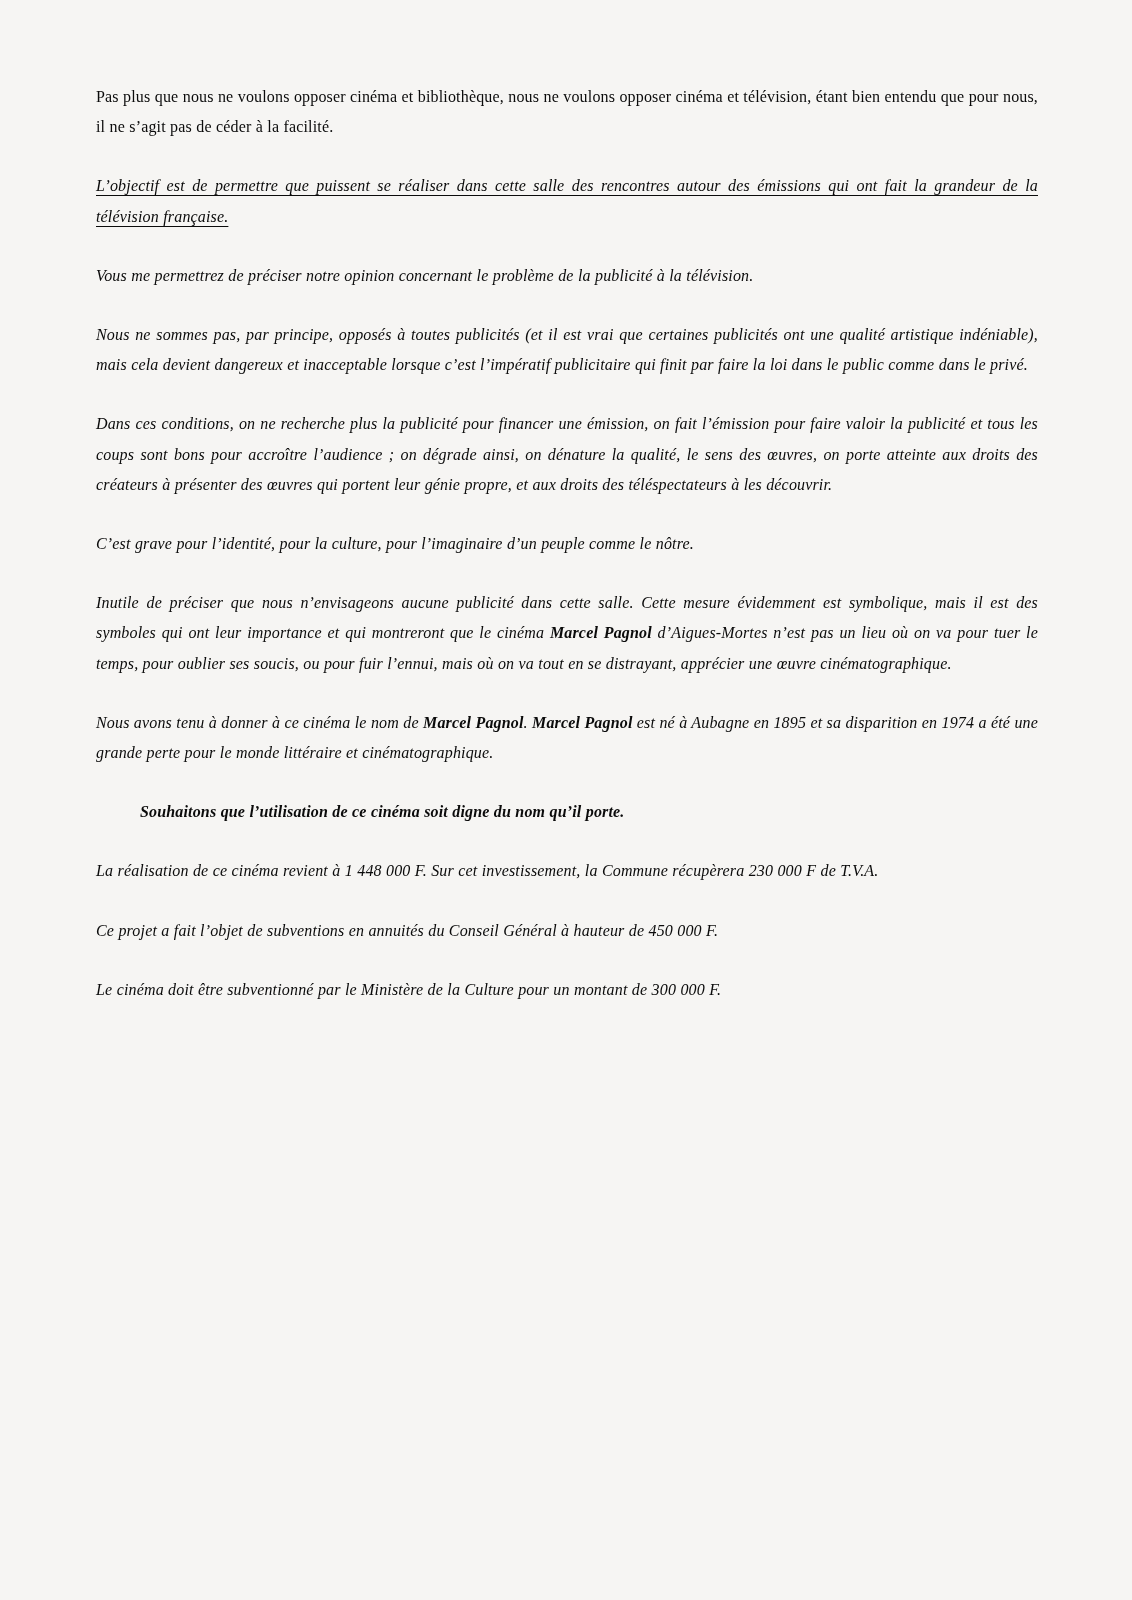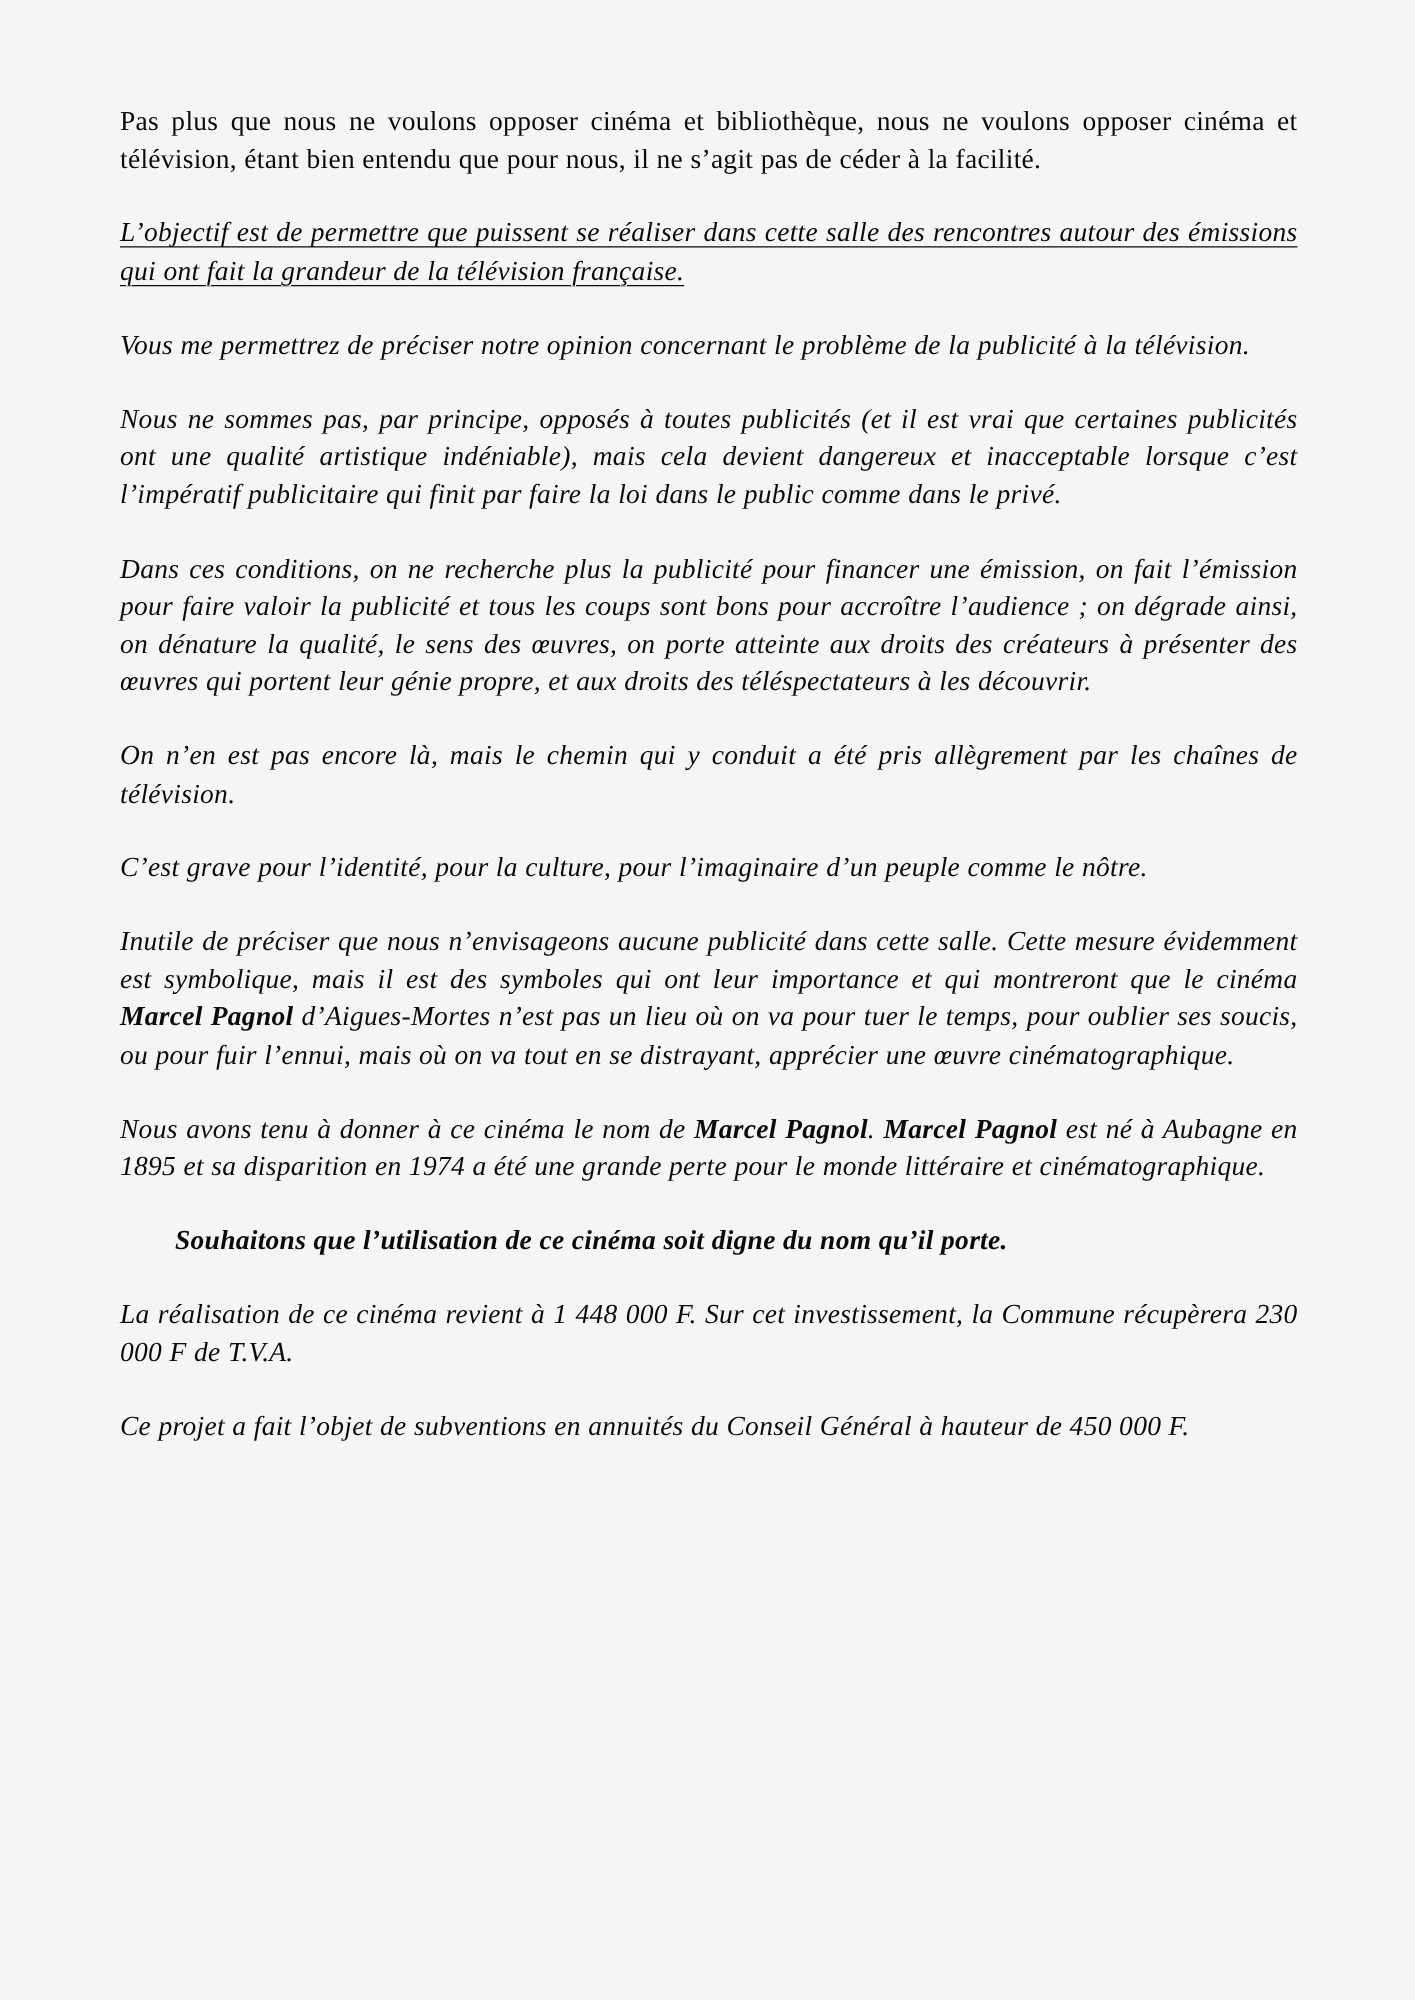--- a/index.html
+++ b/index.html
@@ -24,21 +24,21 @@
   }
   .doc-body {
     position: absolute;
     left: 96px;
     top: 82px;
     width: 942px;
   }
   p.para {
     margin: 0 0 0 0;
     padding: 0;
-    font-size: 22px;
+    font-size: 16px;
     line-height: 30.2px;
     text-align: justify;
     text-justify: inter-word;
     letter-spacing: 0.01em;
     word-spacing: 0.01em;
     -webkit-hyphens: none;
     hyphens: none;
   }
   
   p.para + p.para {
@@ -72,30 +72,30 @@
 
     <p class="para underlined">L’objectif  est de permettre que puissent se réaliser dans cette salle des rencontres autour des émissions qui ont fait la grandeur de la télévision française. </p>
 
     <p class="para">Vous me permettrez de préciser notre opinion concernant le problème de la publicité à la télévision.</p>
 
     <p class="para">Nous ne sommes pas, par principe, opposés à toutes publicités (et il est vrai que certaines publicités ont une qualité artistique indéniable), mais cela devient dangereux et inacceptable lorsque c’est l’impératif publicitaire qui finit par faire la loi dans le public comme dans le privé.</p>
 
     <p class="para">Dans ces conditions, on ne recherche plus la publicité pour financer une émission, on fait l’émission pour faire valoir la publicité et tous les coups sont bons pour accroître l’audience ; on dégrade ainsi, on dénature la qualité, le sens des œuvres, on porte atteinte aux droits des créateurs à présenter des œuvres qui portent leur génie propre, et aux droits des téléspectateurs à les découvrir.</p>
 
 
-    <p class="para">On n’en est pas encore là, mais le chemin qui y conduit a été pris allègrement par les chaînes de télévision.</p>
 
     <p class="para tight">C’est grave pour l’identité, pour la culture, pour l’imaginaire d’un peuple comme le nôtre.</p>
 
 
     <p class="para"><span>Inutile de préciser que nous n’envisageons aucune publicité dans cette salle. Cette mesure évidemment est symbolique, mais il est des symboles qui ont leur importance et qui montreront que le cinéma </span><b class="name">Marcel Pagnol</b><span> d’Aigues-Mortes n’est pas un lieu où on va pour tuer le temps, pour oublier ses soucis, ou pour fuir l’ennui, mais où on va tout en se distrayant, apprécier une œuvre cinématographique.</span></p>
 
     <p class="para"><span>Nous avons tenu à donner à ce cinéma le nom de </span><b class="name">Marcel Pagnol</b><span>. </span><b class="name">Marcel Pagnol</b><span> est né à Aubagne en 1895 et sa disparition en 1974 a été une grande perte pour le monde littéraire et cinématographique.</span></p>
 
     <p class="para bold">Souhaitons que l’utilisation de ce cinéma soit digne du nom qu’il porte.</p>
 
     <p class="para">La réalisation de ce cinéma revient à 1 448 000 F. Sur cet investissement, la Commune récupèrera 230 000 F de T.V.A.</p>
 
     <p class="para">Ce projet a fait l’objet de subventions en annuités du Conseil Général à hauteur de 450 000 F.</p>
 
+    <p class="para">Le cinéma doit être subventionné par le Ministère de la Culture pour un montant de 300 000 F.</p>
 
   </div>
 </div>
 
 </body></html>

